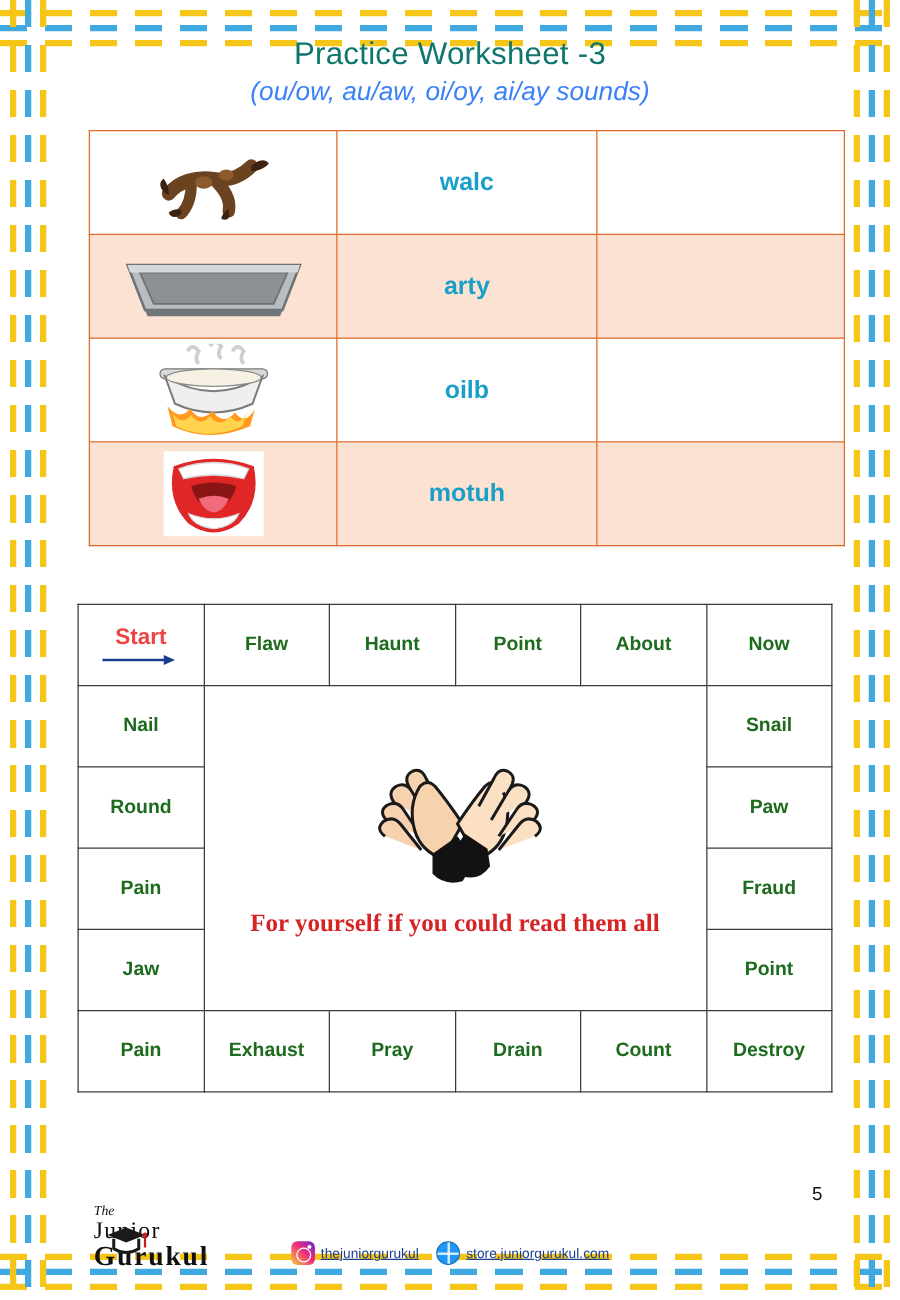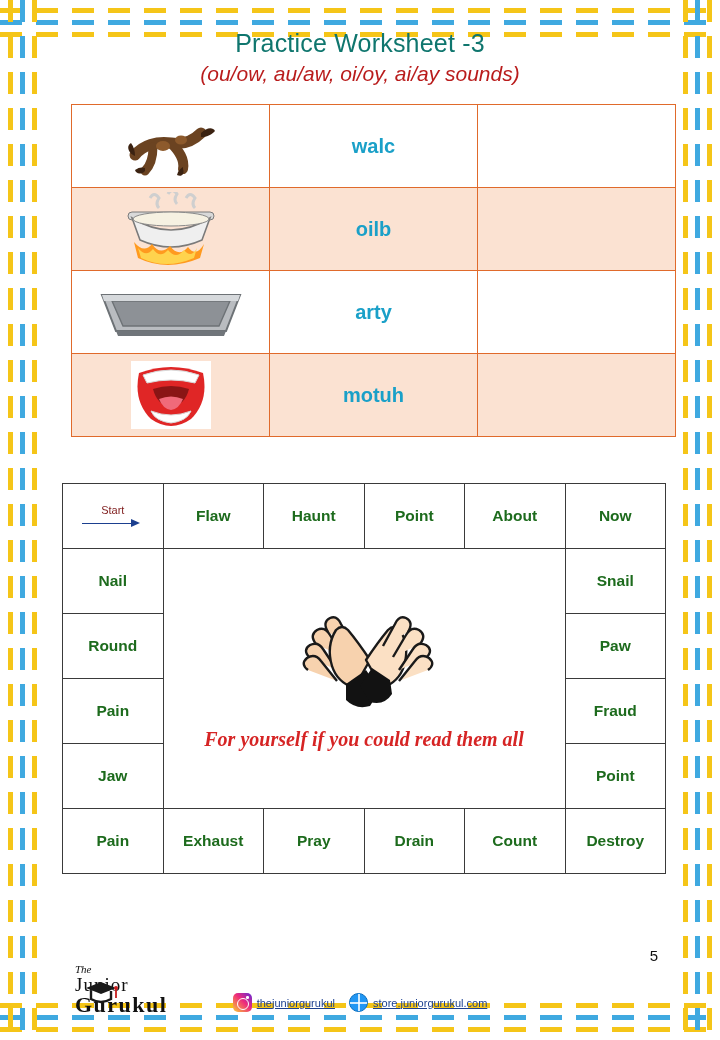--- a/index.html
+++ b/index.html
@@ -35,21 +35,21 @@
   .title {
     text-align:center;
     color:#0f766e;
     font-size:25px;
     font-weight:normal;
     letter-spacing:.2px;
     margin-top:3px;
   }
   .subtitle {
     text-align:center;
-    color:#b91c1c;
+    color:#3b82f6;
     font-size:21px;
     font-style:italic;
     margin-top:4px;
   }
   .instruction {
     margin-top:28px;
     margin-left:22px;
     font-size:16.5px;
     font-weight:bold;
     color:#111;
@@ -91,38 +91,37 @@
   .board td {
     border:1px solid #3a3a3a;
     height:65px;
     text-align:center;
     vertical-align:middle;
     color:#1d6b1d;
     font-size:15.5px;
     font-weight:bold;
   }
   .board td.start-cell { position:relative; }
-  .start-text { display:block; color:#7f1d1d; font-size:11px; font-weight:normal; }
+  .start-text { display:block; color:#ef4444; font-size:18px; font-weight:bold; }
   .start-arrow {
     display:block; width:62px; height:10px; margin:3px auto 0; position:relative;
   }
   .start-arrow::before {
     content:""; position:absolute; left:0; top:4px; width:52px; height:1.6px; background:#1b3f8f;
   }
   .start-arrow::after {
     content:""; position:absolute; right:4px; top:0.5px;
     border-top:4.5px solid transparent; border-bottom:4.5px solid transparent;
     border-left:9px solid #1b3f8f;
   }
   .center-cell {
     border:1px solid #3a3a3a;
     text-align:center;
     vertical-align:middle;
     padding:16px 6px;
-    font-style:italic;
   }
   .center-msg {
     color:#d62424;
     font-size:20px;
     line-height:1.3;
     font-family:"Liberation Serif", serif;
     margin-top:8px;
   }
 
   
@@ -231,48 +230,48 @@
           </svg>
         </td>
         <td class="col-word">
           <span class="word">walc</span>
         </td>
         <td class="col-blank"></td>
       </tr>
 
       <tr>
         <td class="col-pic pic-cell">
+          <svg width="150" height="62" viewBox="0 0 150 62">
+            <path d="M6 14 L144 14 L130 50 L20 50 Z" fill="#b9bcc0" stroke="#6d7276" stroke-width="2"></path>
+            <path d="M16 20 L134 20 L123 45 L27 45 Z" fill="#8d9196" stroke="#6d7276" stroke-width="1.4"></path>
+            <path d="M6 14 L144 14 L142 20 L8 20 Z" fill="#d6d9dc"></path>
+            <path d="M20 50 L130 50 L128 55 L22 55 Z" fill="#70757a"></path>
+          </svg>
+        </td>
+        <td class="col-word">
+          <span class="word">arty</span>
+        </td>
+        <td class="col-blank"></td>
+      </tr>
+
+      <tr>
+        <td class="col-pic pic-cell">
           <svg width="110" height="74" viewBox="0 0 110 74">
             <path d="M34 6 q4 -7 9 0 q-4 6 0 10" stroke="#cfcfcf" stroke-width="3" fill="none"></path>
             <path d="M52 2 q4 -7 9 0 q-4 6 0 10" stroke="#cfcfcf" stroke-width="3" fill="none"></path>
             <path d="M70 6 q4 -7 9 0 q-4 6 0 10" stroke="#cfcfcf" stroke-width="3" fill="none"></path>
             <rect x="12" y="20" width="86" height="8" rx="4" fill="#d9d9d9" stroke="#7a7a7a"></rect>
             <path d="M16 26 q39 24 78 0 l-8 22 q-31 14 -62 0 Z" fill="#efefef" stroke="#7a7a7a" stroke-width="1.6"></path>
             <ellipse cx="55" cy="27" rx="38" ry="7" fill="#f6f1e2" stroke="#8a8a8a"></ellipse>
             <path d="M18 50 q10 12 18 2 q8 12 18 2 q9 12 18 1 q8 11 16 -3 l-4 14 q-33 14 -62 0 Z" fill="#ff9a1f"></path>
             <path d="M22 56 q8 10 15 1 q7 10 15 1 q8 10 16 0 q7 9 13 -2 l-3 10 q-28 12 -53 0 Z" fill="#ffd34d"></path>
           </svg>
         </td>
         <td class="col-word">
           <span class="word">oilb</span>
-        </td>
-        <td class="col-blank"></td>
-      </tr>
-
-      <tr>
-        <td class="col-pic pic-cell">
-          <svg width="150" height="62" viewBox="0 0 150 62">
-            <path d="M6 14 L144 14 L130 50 L20 50 Z" fill="#b9bcc0" stroke="#6d7276" stroke-width="2"></path>
-            <path d="M16 20 L134 20 L123 45 L27 45 Z" fill="#8d9196" stroke="#6d7276" stroke-width="1.4"></path>
-            <path d="M6 14 L144 14 L142 20 L8 20 Z" fill="#d6d9dc"></path>
-            <path d="M20 50 L130 50 L128 55 L22 55 Z" fill="#70757a"></path>
-          </svg>
-        </td>
-        <td class="col-word">
-          <span class="word">arty</span>
         </td>
         <td class="col-blank"></td>
       </tr>
 
       <tr>
         <td class="col-pic pic-cell">
           <svg width="84" height="72" viewBox="0 0 84 72">
             <rect x="2" y="2" width="80" height="68" fill="#ffffff"></rect>
             <path d="M10 14 q32 -12 64 0 q6 28 -12 46 q-20 14 -40 0 q-18 -18 -12 -46 Z" fill="#e02626"></path>
             <path d="M14 16 q28 -10 56 0 l-4 8 q-24 -6 -48 0 Z" fill="#ffffff" stroke="#d8d8d8"></path>

